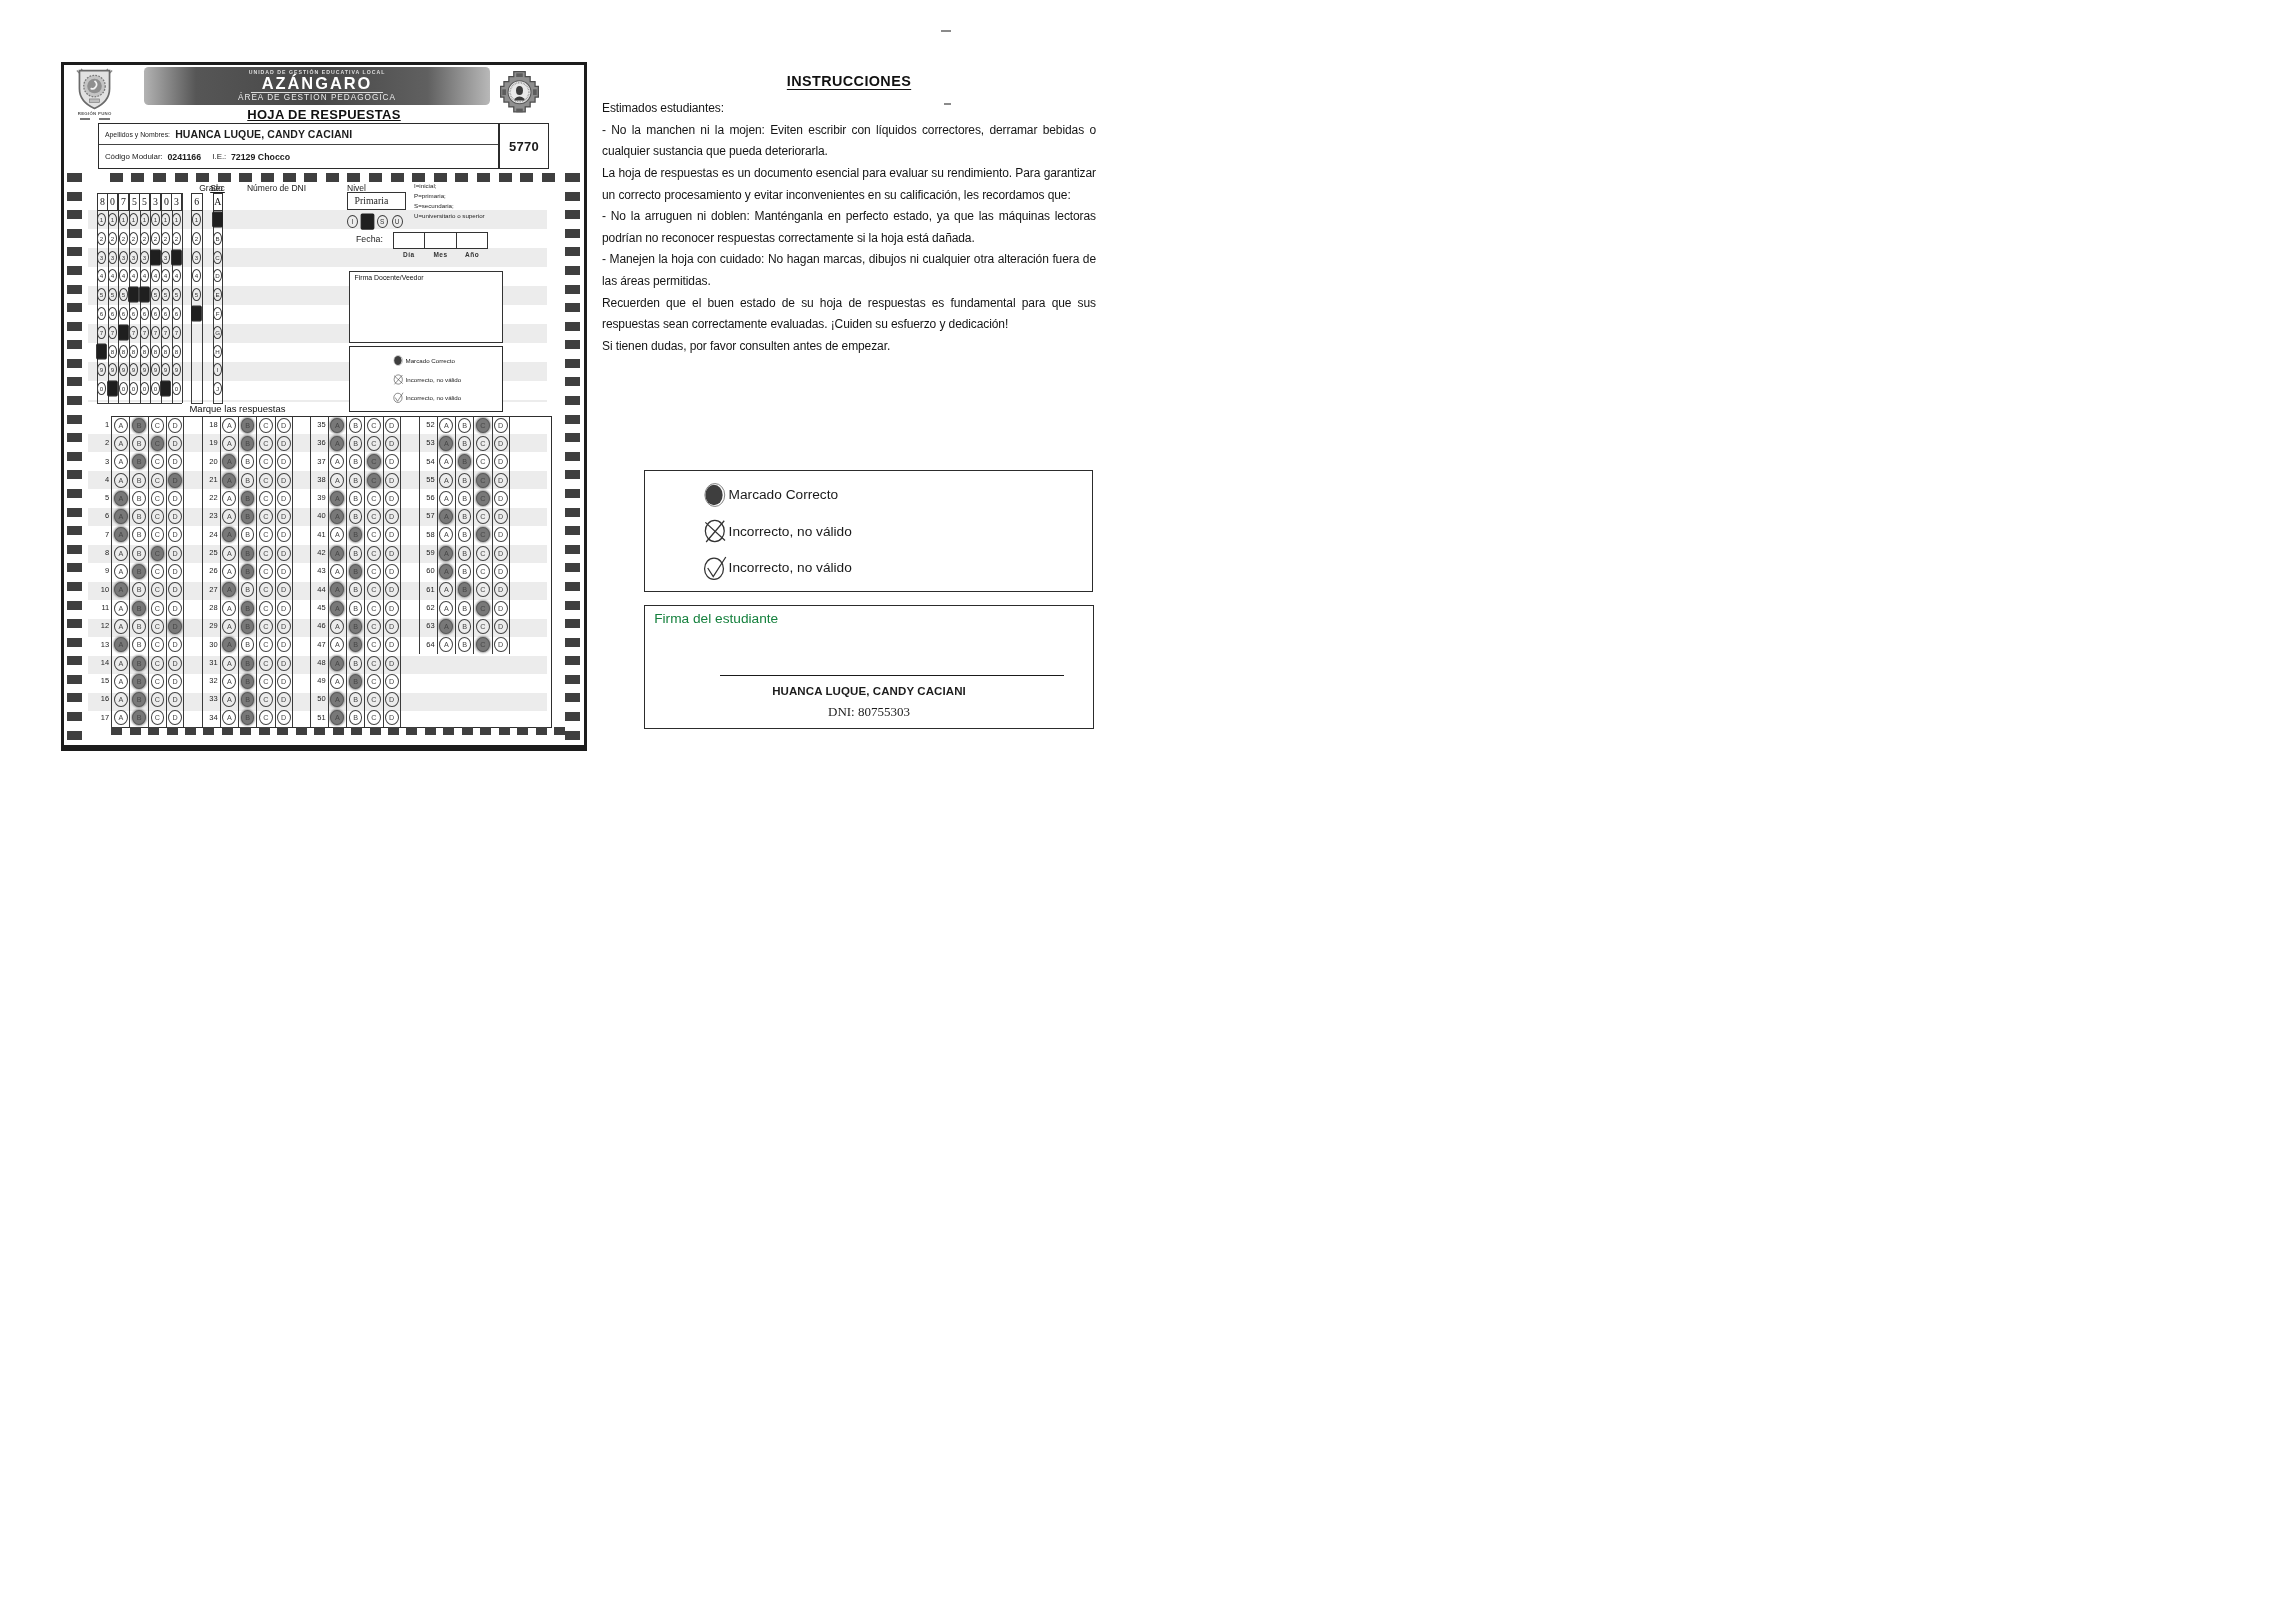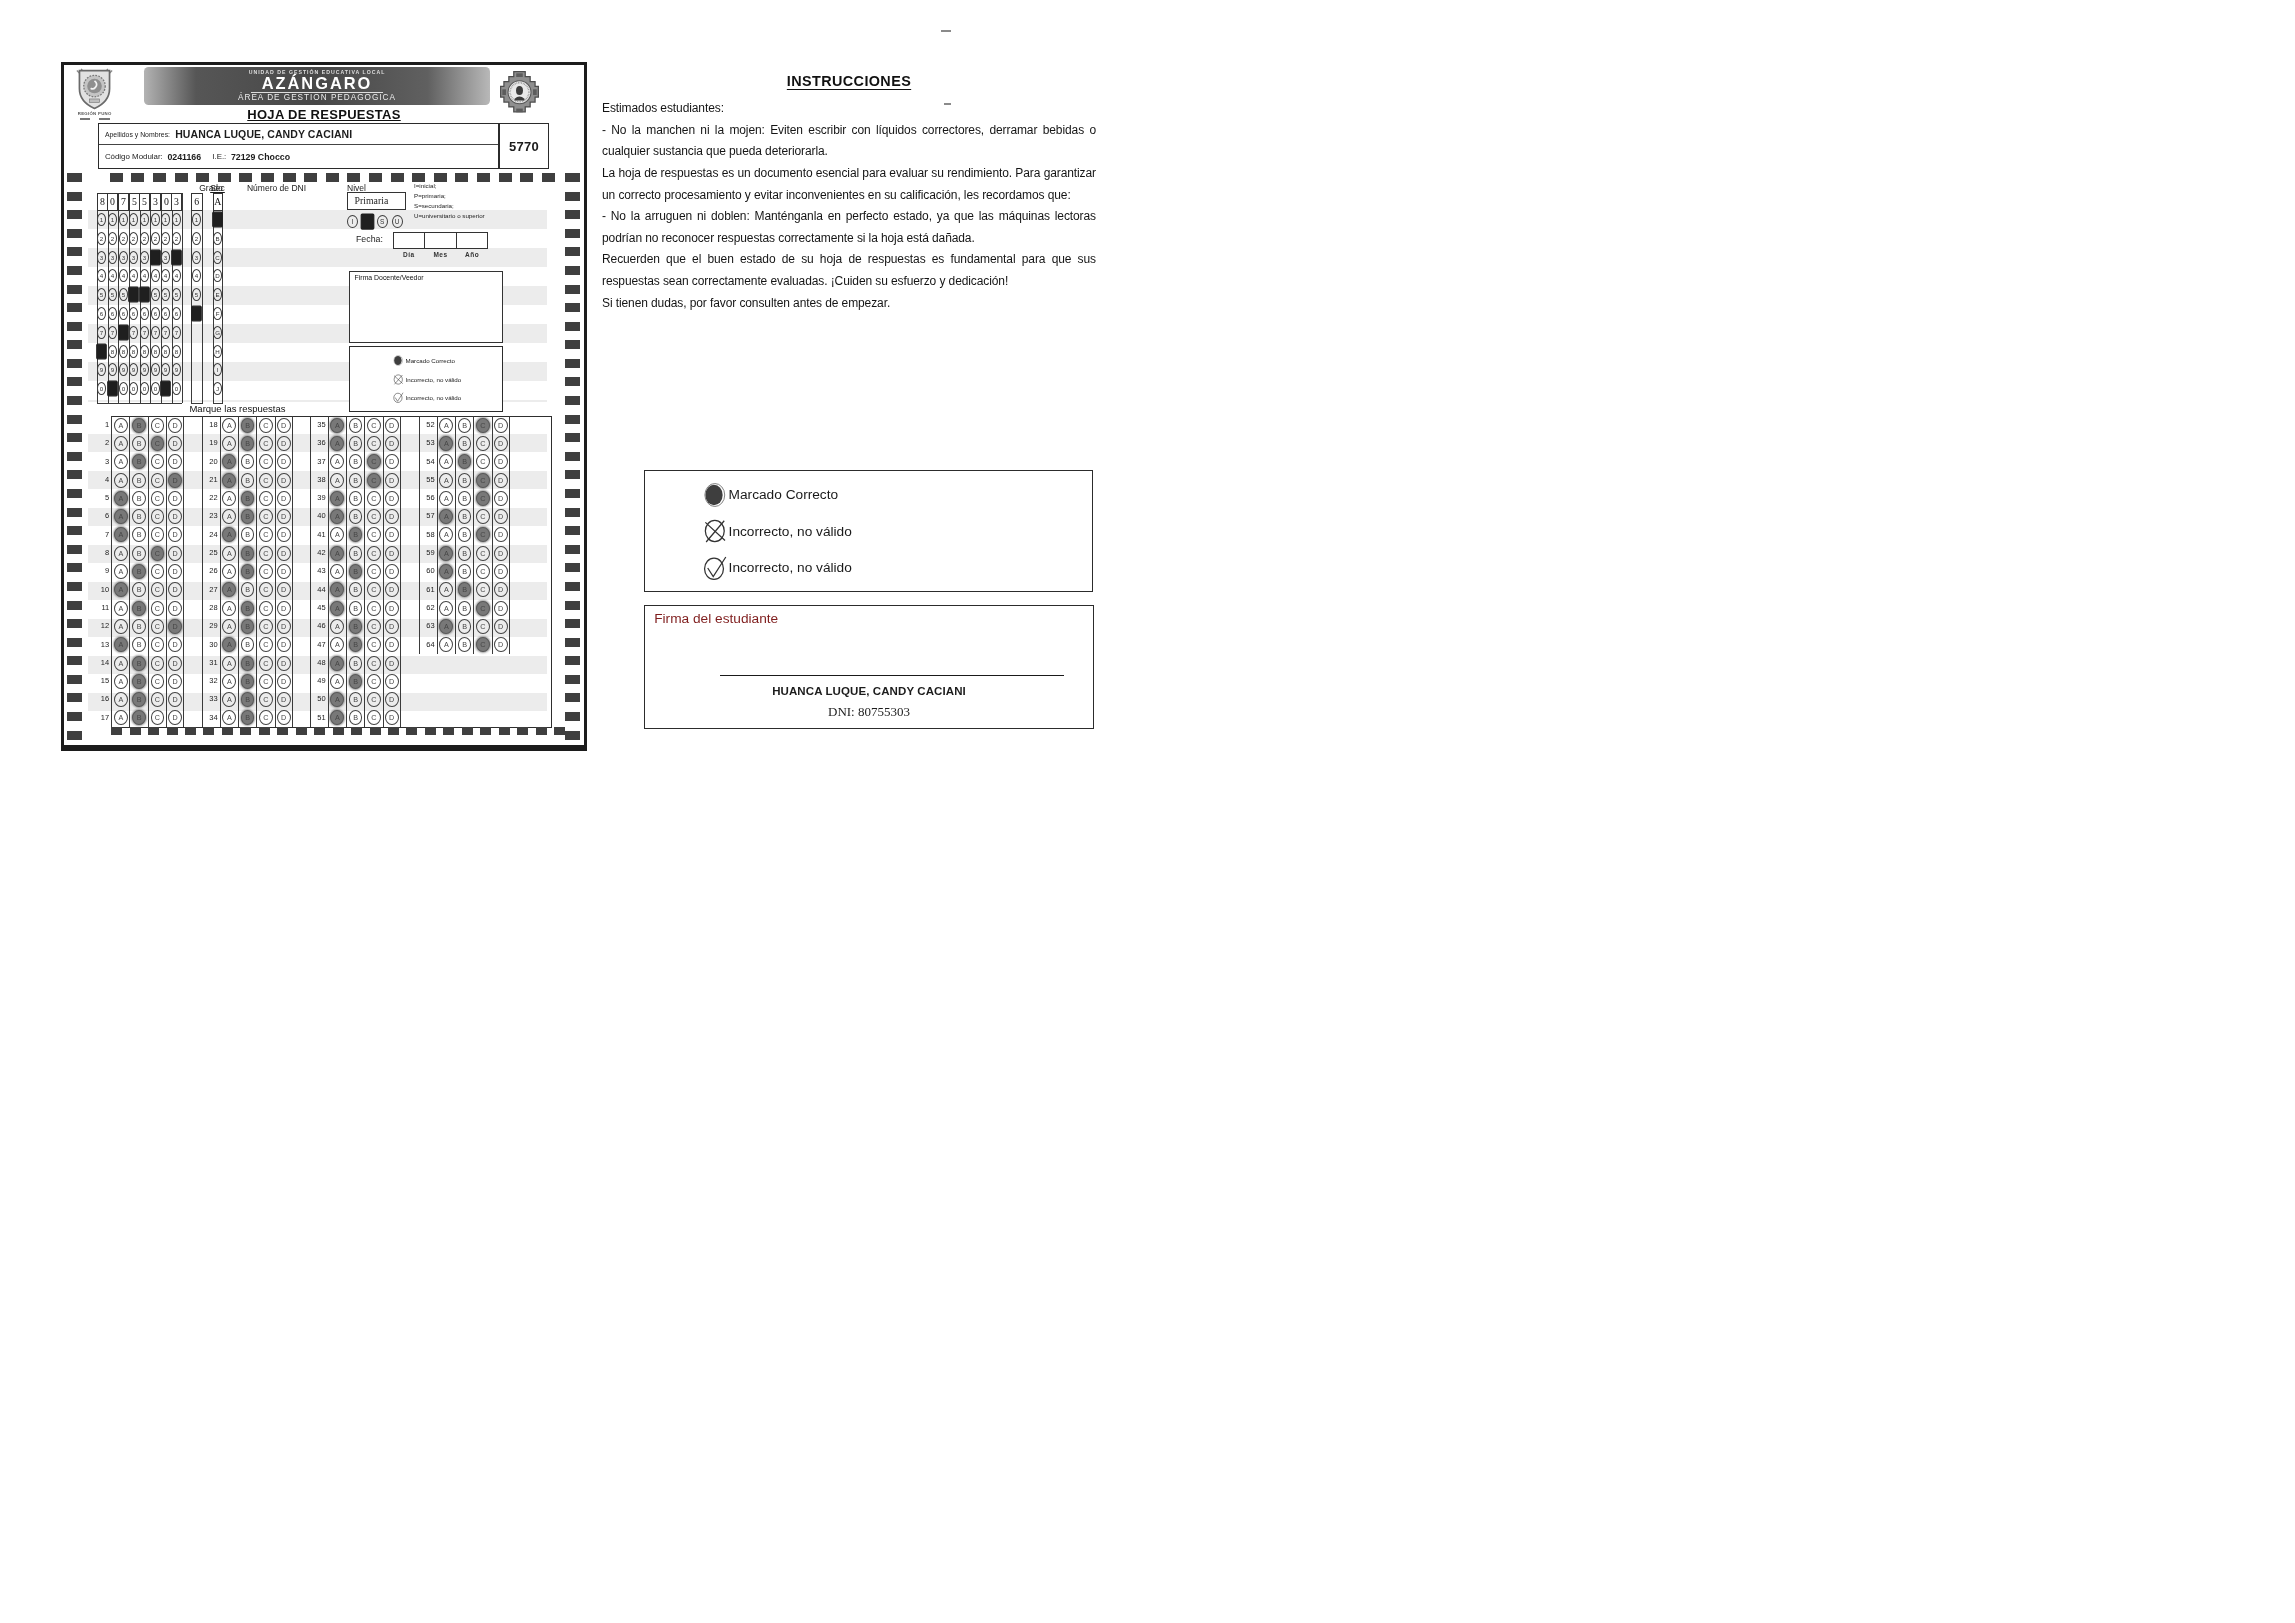--- a/index.html
+++ b/index.html
@@ -109,21 +109,21 @@
   .dbox{position:absolute;height:17.7px;border:0.9px solid #333;box-sizing:border-box;background:#fff;
         display:flex;align-items:center;justify-content:center;font-family:"Liberation Serif",serif;font-size:9.8px;color:#111;}
 
   
   .instructions{position:absolute;left:602px;top:73px;width:494px;}
   .ins-title{text-align:center;font-size:14.4px;font-weight:bold;letter-spacing:0.4px;color:#111;
              text-decoration:underline;text-underline-offset:2.6px;margin-bottom:9.2px;}
   .instructions p{margin:0;font-size:12px;line-height:21.6px;letter-spacing:-0.1px;text-align:justify;color:#151515;}
 
   .sig-box{position:absolute;left:644px;top:605px;width:450px;height:124px;border:1.3px solid #2c2c2c;box-sizing:border-box;background:#fff;}
-  .sig-label{position:absolute;left:9.2px;top:5.2px;font-size:13.7px;color:#7f1d1d;}
+  .sig-label{position:absolute;left:9.2px;top:5.2px;font-size:13.7px;color:#15803d;}
   .sig-line{position:absolute;left:75px;top:69px;width:344px;border-top:1.6px solid #1a1a1a;}
   .sig-name{position:absolute;left:0;right:0;top:79px;text-align:center;font-size:11.5px;font-weight:bold;letter-spacing:0.1px;}
   .sig-dni{position:absolute;left:0;right:0;top:98px;text-align:center;font-family:"Liberation Serif",serif;font-size:13px;}
 
   .artifact{position:absolute;background:#8a8a8a;height:2px;}
   .a1{left:941px;top:30px;width:9.8px;}
   .a2{left:944px;top:103px;width:7.2px;height:1.6px;}
 </style>
 </head>
 <body>
@@ -1461,20 +1461,21 @@
       </div>
   </div>
 
   <div class="instructions">
     <div class="ins-title">INSTRUCCIONES</div>
     <div id="ins-paras">
         <p>Estimados estudiantes:</p>
         <p>- No la manchen ni la mojen: Eviten escribir con líquidos correctores, derramar bebidas o cualquier sustancia que pueda deteriorarla.</p>
         <p>La hoja de respuestas es un documento esencial para evaluar su rendimiento. Para garantizar un correcto procesamiento y evitar inconvenientes en su calificación, les recordamos que:</p>
         <p>- No la arruguen ni doblen: Manténganla en perfecto estado, ya que las máquinas lectoras podrían no reconocer respuestas correctamente si la hoja está dañada.</p>
+        <p>- Manejen la hoja con cuidado: No hagan marcas, dibujos ni cualquier otra alteración fuera de las áreas permitidas.</p>
         <p>Recuerden que el buen estado de su hoja de respuestas es fundamental para que sus respuestas sean correctamente evaluadas. ¡Cuiden su esfuerzo y dedicación!</p>
         <p>Si tienen dudas, por favor consulten antes de empezar.</p>
       </div>
   </div>
 
   <div class="legend-box big" id="right-legend">
       <div class="lrow">
         <i style="display: flex;">
           <svg class="sym" viewBox="0 0 30 32">
             <ellipse cx="14" cy="16" rx="11" ry="13" fill="#3e3e3e"></ellipse>

